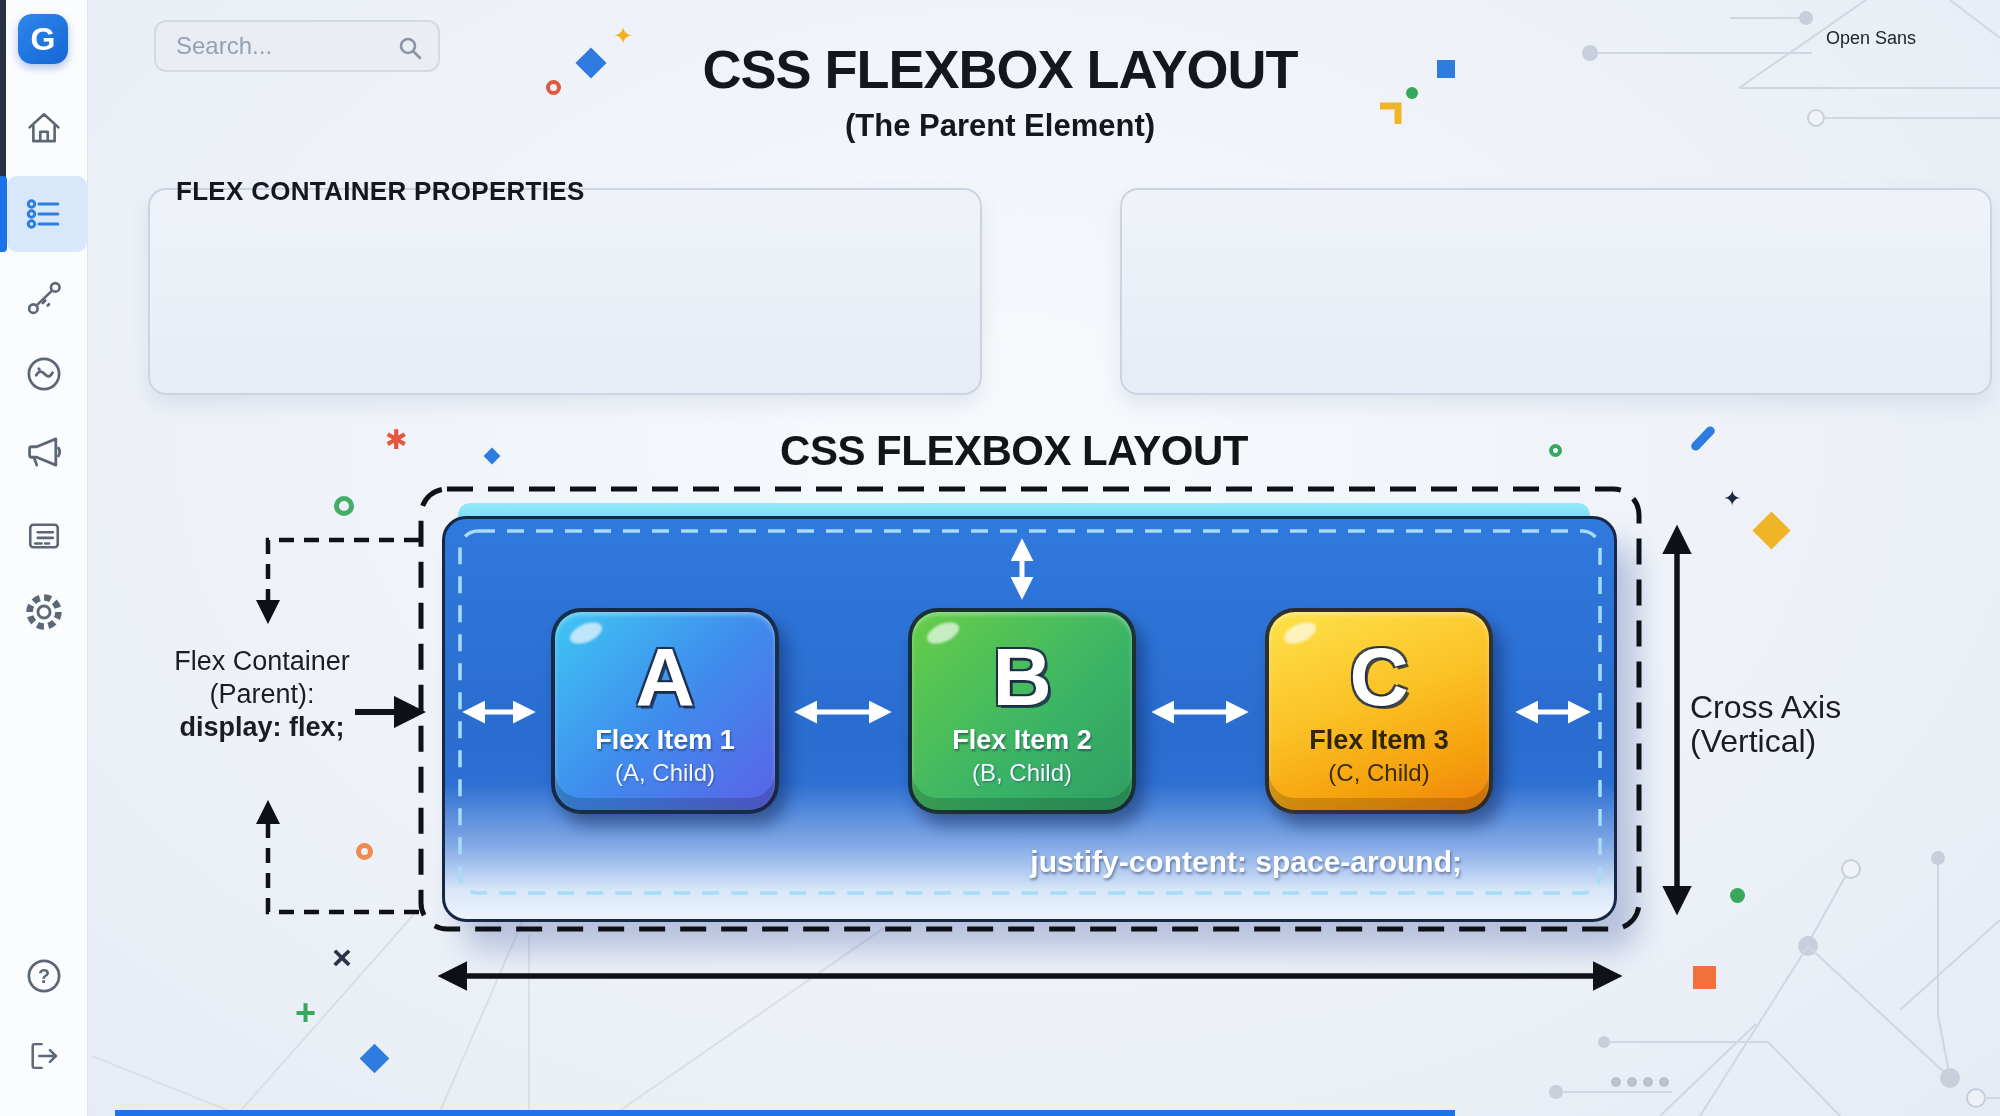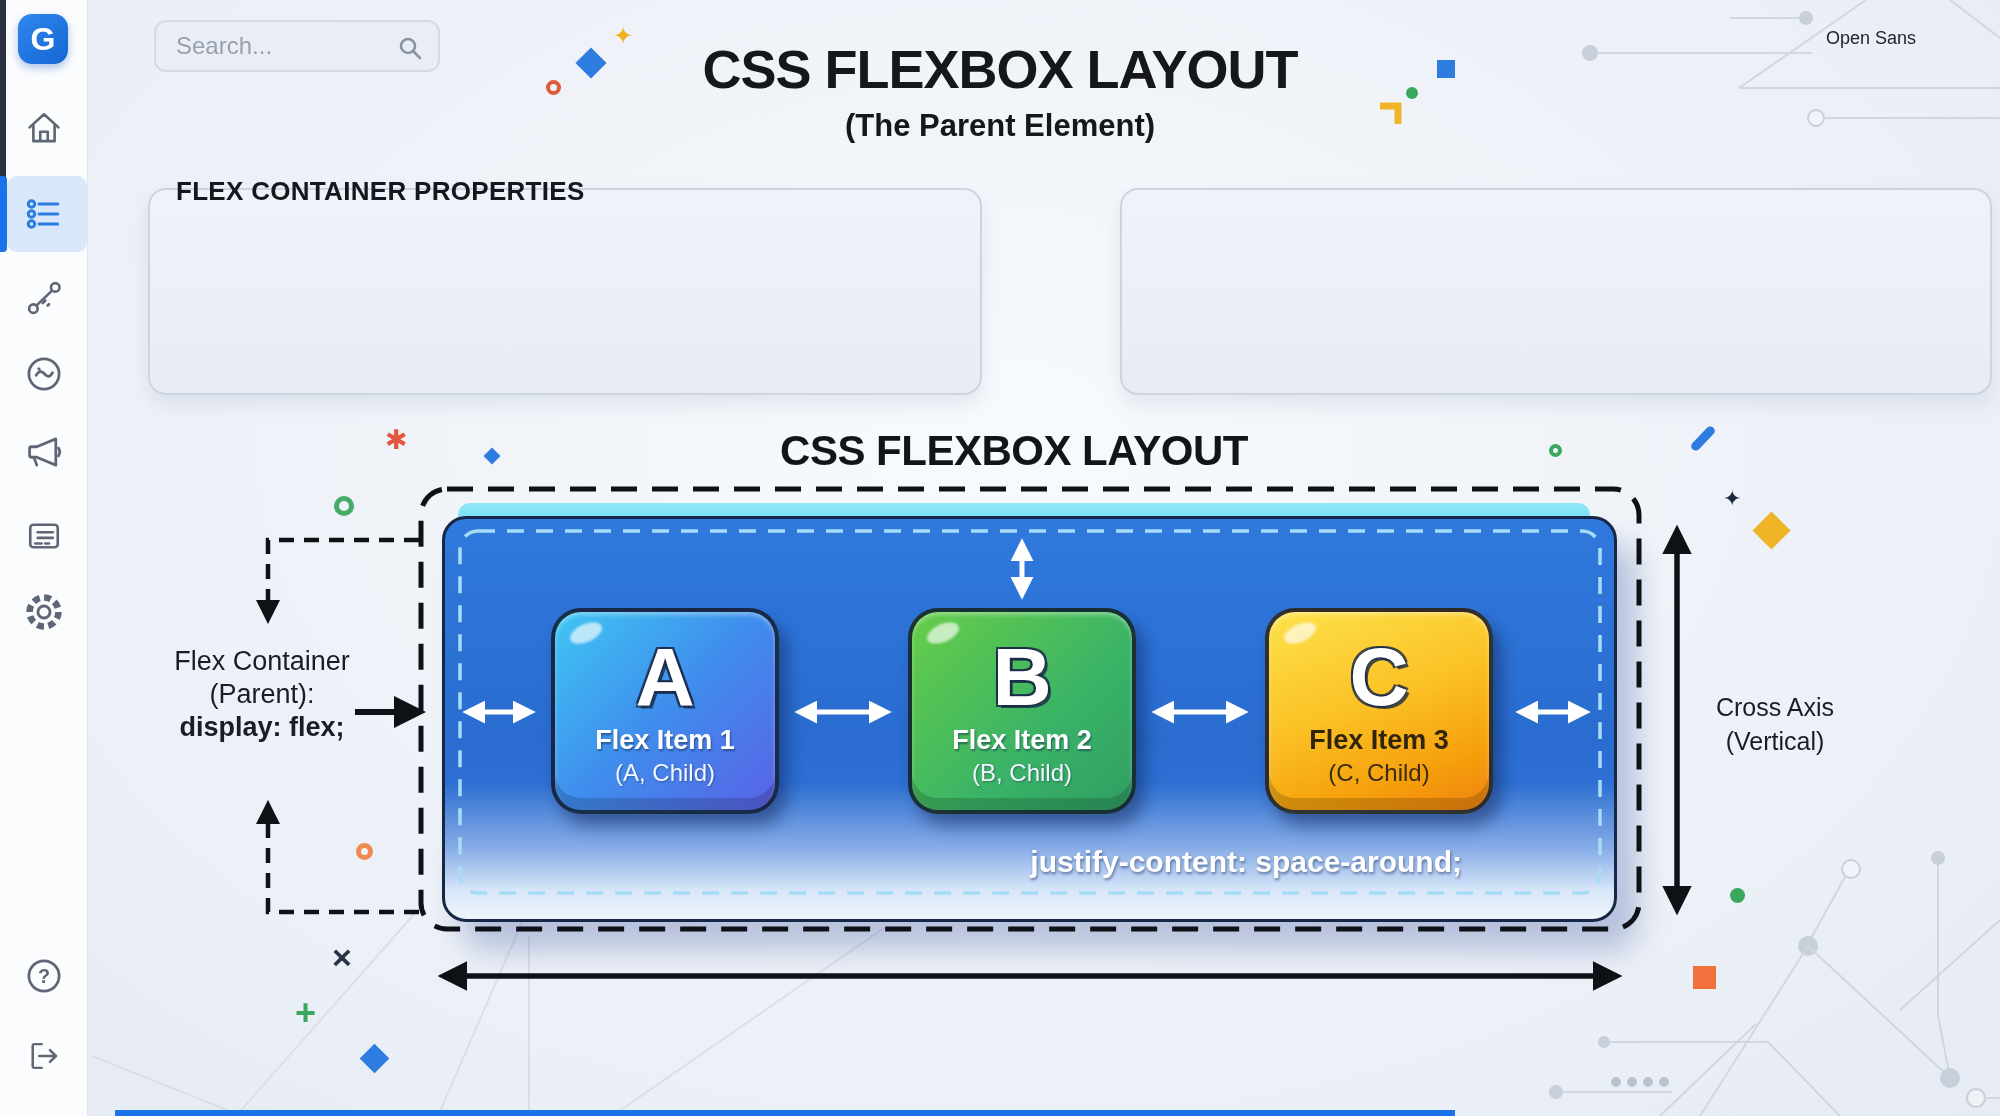--- a/index.html
+++ b/index.html
@@ -80,21 +80,21 @@
   .card-b { left:908px; background:linear-gradient(135deg,#66ce48 0%,#3ab367 60%,#2f9e62 100%); }
   .card-c { left:1265px; background:linear-gradient(160deg,#fde24a 0%,#fbc226 45%,#f59f0c 78%,#f0820f 100%); }
   .card-letter { font-size:82px; font-weight:900; color:#fff; line-height:84px;
     text-shadow:3px 3px 0 rgba(25,40,70,.8), -2px 2px 0 rgba(25,40,70,.8), 2px -2px 0 rgba(25,40,70,.8), -2px -2px 0 rgba(25,40,70,.8); }
   .card-name { font-size:27px; font-weight:700; color:#fff; margin-top:6px; text-shadow:1px 2px 2px rgba(20,35,70,.5);text-align:right; }
   .card-sub { font-size:24px; color:#f2f6ff; margin-top:3px; text-shadow:1px 1px 2px rgba(20,35,70,.4); }
   .card-c .card-name { color:#30250b; text-shadow:none; }
   .card-c .card-sub { color:#3a2d10; text-shadow:none; }
   .justify-label { position:absolute; left:592px; top:845px; width:870px; text-align:right; z-index:7;
     font-size:30px; font-weight:700; color:#fff; text-shadow:1px 2px 3px rgba(10,30,80,.5); }
-  .axis-label { position:absolute; font-size:25px; color:#1a1d23; text-align:center; z-index:4; }
+  .axis-label { position:absolute; font-size:32px; color:#1a1d23; z-index:4; }
   .parent-label { position:absolute; left:132px; top:645px; width:260px; text-align:center;
     font-size:27px; color:#1a1d23; line-height:33px; z-index:4; }
   .parent-label b { font-weight:700; }
 
   
   .ring { position:absolute; border-radius:50%; z-index:3; }
   .dot { position:absolute; border-radius:50%; z-index:3; }
   .sq { position:absolute; z-index:3; }
   .diamond { position:absolute; transform:rotate(45deg); z-index:3; }
   .glyph-mark { position:absolute; z-index:3; font-weight:700; }

